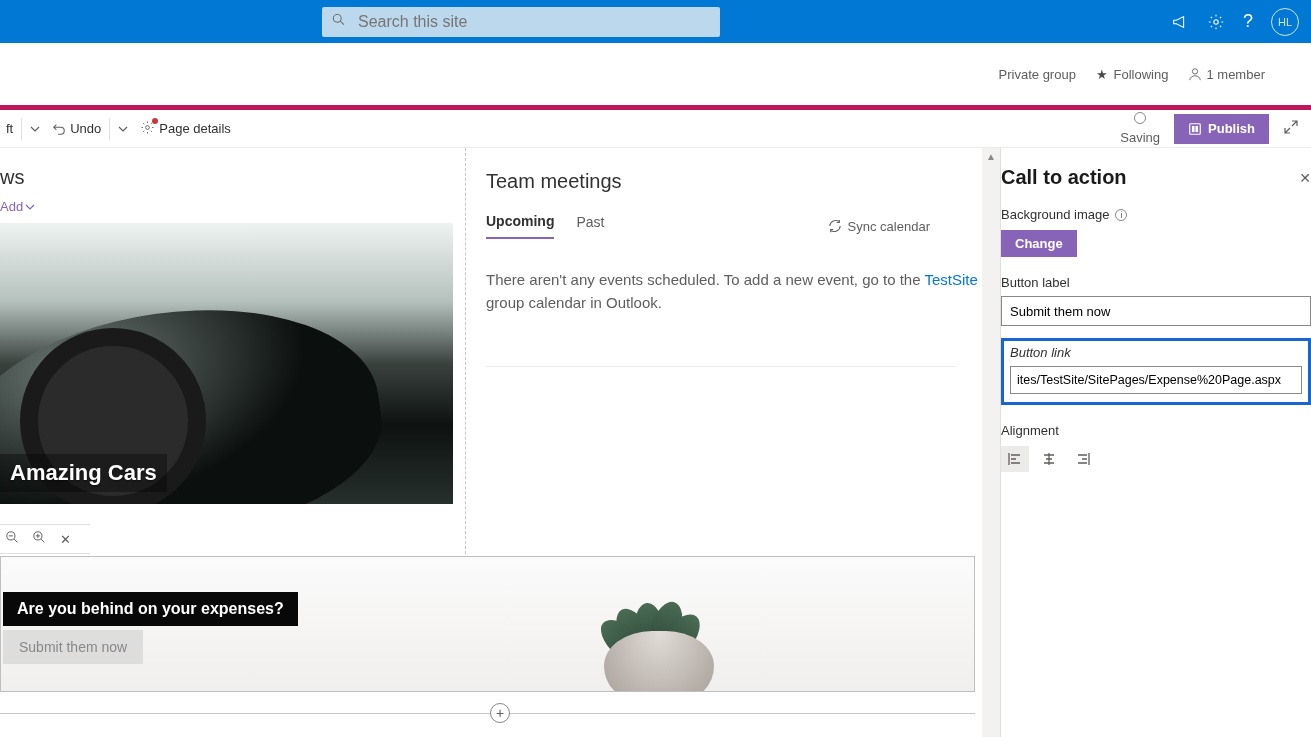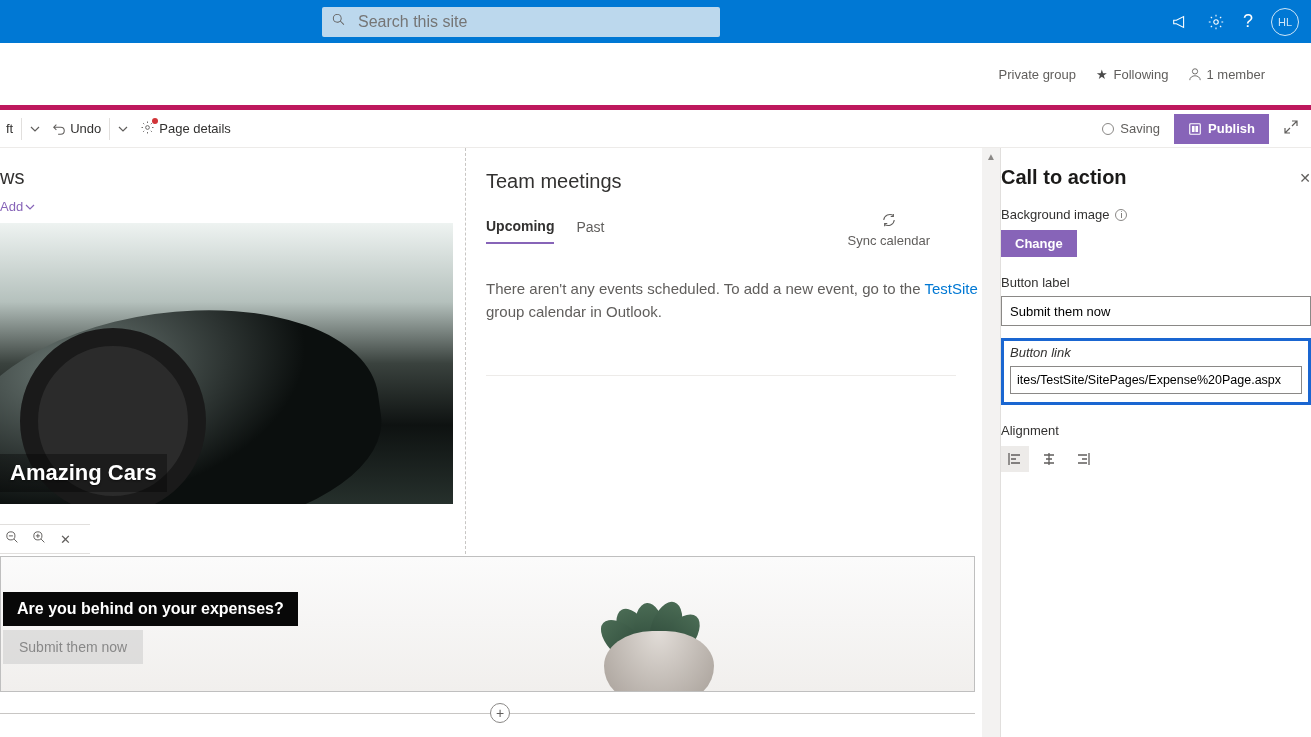--- a/index.html
+++ b/index.html
@@ -21,21 +21,21 @@
 .site-meta .person { display:flex; align-items:center; gap:4px; }
 
 
 .cmd-bar { height: 38px; background: #fff; border-bottom: 1px solid #edebe9; display: flex; align-items: center; padding: 0 12px 0 0; font-size: 13px; color: #323130; }
 .cmd-left { display: flex; align-items: center; height: 100%; }
 .cmd-item { display: flex; align-items: center; padding: 0 6px; height:100%; gap:4px; cursor:pointer; }
 .cmd-sep { width:1px; height:22px; background:#e1dfdd; margin:0 2px; }
 .dot-badge { position:relative; }
 .dot-badge::after { content:""; position:absolute; top:-2px; right:-3px; width:6px; height:6px; background:#d13438; border-radius:50%; }
 .cmd-right { margin-left:auto; display:flex; align-items:center; gap:14px; }
-.saving { display:flex; align-items:center; gap:6px; color:#605e5c; }
+.saving { display:flex; align-items:center; gap:6px; color:#605e5c;flex-direction:column; }
 .saving-circle { width:12px; height:12px; border:1px solid #8a8886; border-radius:50%; }
 .publish-btn { background:#8764b8; color:#fff; border:none; height:30px; padding:0 14px; display:flex; align-items:center; gap:6px; font-size:13px; font-weight:600; cursor:pointer; }
 .expand-ico { color:#605e5c; cursor:pointer; }
 
 
 .main { display:flex; height: calc(737px - 43px - 67px - 38px); background:#fff; }
 .canvas { flex:1; background:#fff; position:relative; overflow:auto; }
 
 
 .row1 { display:flex; border-bottom:none; }
@@ -45,21 +45,21 @@
 .car-img { width:453px; height:281px; margin-top:9px; background:linear-gradient(180deg,#eef3f1 0%, #b5c1bd 28%, #3a423e 50%, #0e1211 72%, #26302c 100%); position:relative; overflow:hidden; }
 .car-img::before { content:""; position:absolute; left:-40px; top:90px; width:420px; height:220px; background: radial-gradient(ellipse at 30% 20%, #6d7a76 0%, #0b0f0e 55%); border-radius:50% 50% 40% 40%; transform: rotate(-8deg);}
 .car-img::after { content:""; position:absolute; left:20px; bottom:-10px; width:150px; height:150px; border:18px solid #1a1a1a; border-radius:50%; background:#2b2b2b;}
 .car-caption { position:absolute; left:0; bottom:12px; background:linear-gradient(0deg, rgba(0,0,0,0.35), rgba(0,0,0,0.35)); color:#fff; font-size:22px; font-weight:600; padding:6px 10px; z-index:3; text-shadow:0 1px 2px rgba(0,0,0,.5);}
 
 .meet-col { flex:1; padding:22px 0 0 20px; }
 .meet-title { font-size:20px; color:#323130; }
 .tabs { display:flex; gap:22px; margin-top:20px; font-size:14px; align-items:center; }
 .tab { color:#605e5c; padding-bottom:8px; cursor:pointer; }
 .tab.active { color:#323130; font-weight:600; border-bottom:2px solid #8764b8; }
-.sync { margin-left:auto; margin-right:70px; display:flex; align-items:center; gap:6px; color:#605e5c; font-size:13px; cursor:pointer;flex-direction:column; }
+.sync { margin-left:auto; margin-right:70px; display:flex; align-items:center; gap:6px; color:#605e5c; font-size:13px; cursor:pointer; }
 .meet-empty { margin-top:30px; font-size:15px; color:#605e5c; max-width:500px; line-height:1.5; }
 .meet-empty a { color:#0078d4; text-decoration:none; }
 .meet-hr { border:none; border-top:1px solid #edebe9; margin-top:52px; width:470px; }
 
 
 .inline-toolbar { display:flex; background:#fff; border-bottom:1px solid #e1dfdd; border-top:1px solid #e1dfdd; height:30px; align-items:center; gap:14px; padding-left:6px; margin-top:20px; width:90px;}
 .inline-toolbar .tico { color:#605e5c; cursor:pointer; font-size:14px; }
 
 
 .cta-wrap { margin:2px 25px 0 0; border:1px solid #bfbfbf; background:#fff; height:136px; position:relative; overflow:hidden;}

